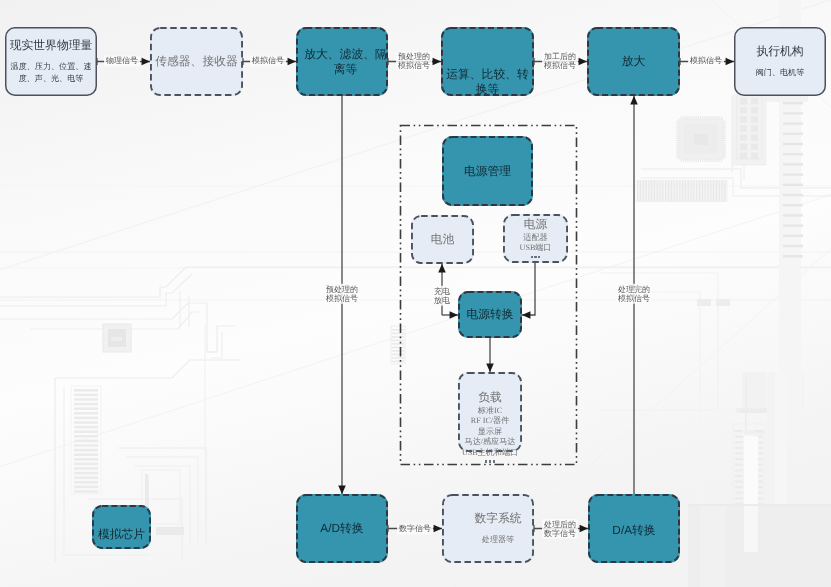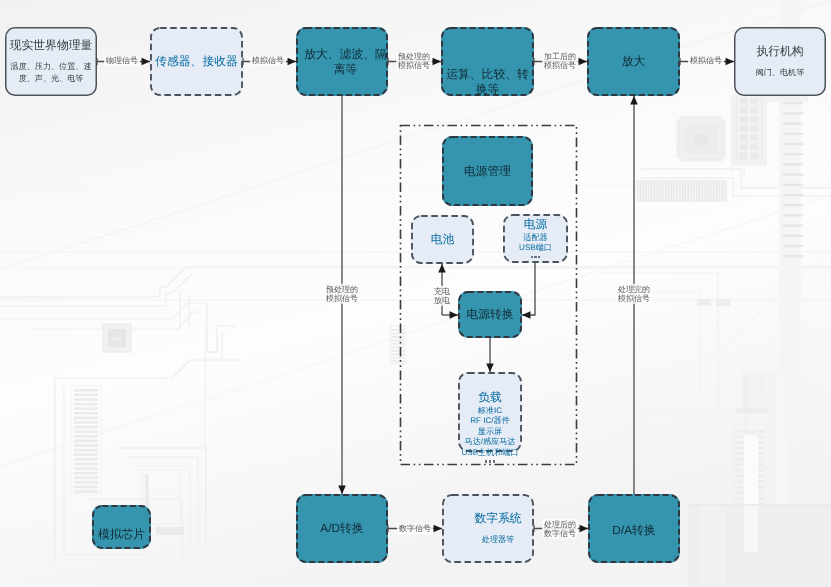--- a/index.html
+++ b/index.html
@@ -10,21 +10,21 @@
        text-rendering:geometricPrecision;}
   #stage{position:relative;width:831px;height:587px;overflow:hidden;}
   #bg{position:absolute;inset:0;}
   #shapes{position:absolute;inset:0;}
   #diagram{position:absolute;inset:0;}
   .node{position:absolute;box-sizing:border-box;display:flex;
         flex-direction:column;align-items:center;justify-content:center;
         text-align:center;border-radius:11px;padding:0 2px;}
   .node>div{white-space:nowrap;}
   .teal{color:#0e2a33;}
-  .lite{color:#0369a1;}
+  .lite{color:#737373;font-family:Liberation Serif, serif;}
   .solid{color:#333a42;}
   .ttl{font-size:11.8px;line-height:1.22;letter-spacing:0;}
   .sub{font-size:8.1px;line-height:1.5;margin-top:9px;}
   .node.tight .sub{margin-top:1px;line-height:1.3;}
   .node.tight .ttl{line-height:1.25;}
   .elabel{position:absolute;font-size:8px;line-height:1.15;color:#555;
           background:rgba(252,252,252,0.86);white-space:nowrap;text-align:center;
           padding:1px 2px;border-radius:2px;}
   .ellip{display:flex;gap:1.6px;justify-content:center;margin-top:2px;height:3px;}
   .ellip i{display:block;width:2.2px;height:2.4px;background:#6b7280;}

